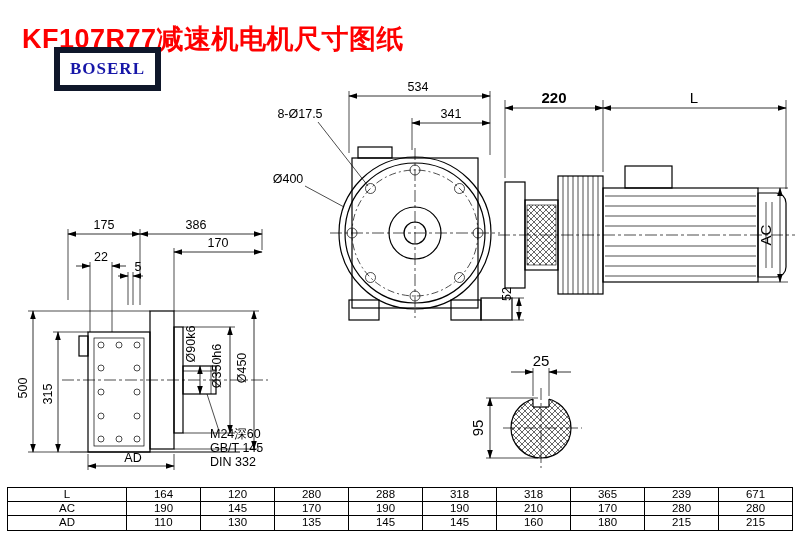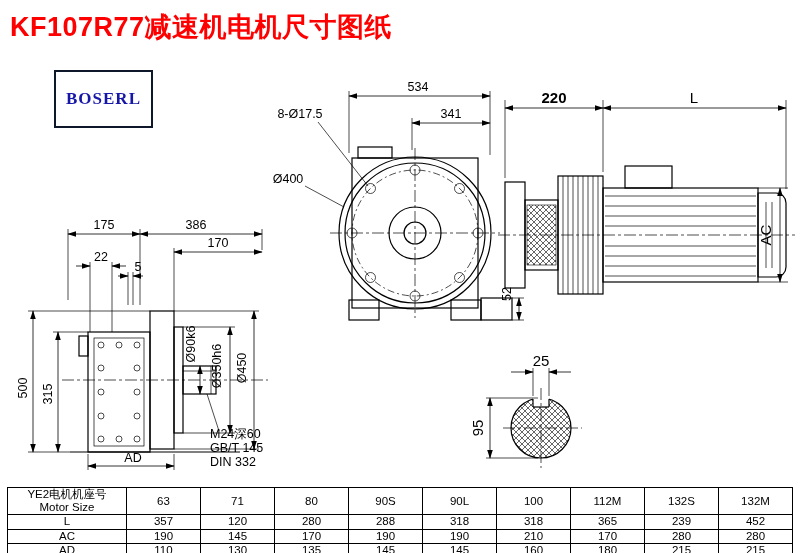--- a/index.html
+++ b/index.html
@@ -1,20 +1,20 @@
 <!DOCTYPE html>
 <html><head>
 <meta charset="utf-8">
 <style>
   html,body{margin:0;padding:0;background:#fff;}
   .page{position:relative;width:800px;height:553px;background:#fff;overflow:hidden;
         font-family:"Liberation Sans",sans-serif;color:#000;}
-  .title{position:absolute;top:5px;left:6px;margin:4px;font-size:27px;font-weight:bold;
+  .title{position:absolute;top:5px;left:6px;margin:16px;font-size:27px;font-weight:bold;
          color:#fe0000;letter-spacing:0.5px;white-space:nowrap;}
-  .logo{position:absolute;top:70px;left:54px;border:2px solid #0f172a;padding:17px 10px;background:#fff;}
+  .logo{position:absolute;top:47px;left:54px;border:6px solid #0f172a;padding:6px 10px;background:#fff;}
   .logo span{color:#1616a8;font-family:"Liberation Serif",serif;font-weight:bold;
              font-size:17px;letter-spacing:1px;}
   svg.drawing{position:absolute;top:0;left:0;}
   .ln{fill:none;stroke:#000;stroke-width:1.2;}
   .thin{fill:none;stroke:#000;stroke-width:0.7;}
   .cl{stroke:#000;stroke-width:0.7;stroke-dasharray:12 3 3 3;fill:none;}
   .bc{stroke:#000;stroke-width:0.7;stroke-dasharray:7 3 2 3;fill:none;}
   .ext{stroke:#000;stroke-width:0.7;}
   .dim{stroke:#000;stroke-width:0.8;fill:none;}
   .lbl{font-family:"Liberation Sans",sans-serif;font-size:12.5px;fill:#000;}
@@ -231,45 +231,30 @@
 
   <h1 class="title">KF107R77减速机电机尺寸图纸</h1>
 
   <div class="logo">
     <span>BOSERL</span>
   </div>
 
   <table class="spec">
     <tbody>
       <tr>
-        <th class="c0">
-          <div>YE2电机机座号</div>
-          <div>Motor Size</div>
-        </th>
-        <th>63</th>
-        <th>71</th>
-        <th>80</th>
-        <th>90S</th>
-        <th>90L</th>
-        <th>100</th>
-        <th>112M</th>
-        <th>132S</th>
-        <th>132M</th>
-      </tr>
-      <tr>
         <th class="c0">L</th>
-        <td>357</td>
+        <td>164</td>
         <td>120</td>
         <td>280</td>
         <td>288</td>
         <td>318</td>
         <td>318</td>
         <td>365</td>
         <td>239</td>
-        <td>452</td>
+        <td>671</td>
       </tr>
       <tr>
         <th class="c0">AC</th>
         <td>190</td>
         <td>145</td>
         <td>170</td>
         <td>190</td>
         <td>190</td>
         <td>210</td>
         <td>170</td>

